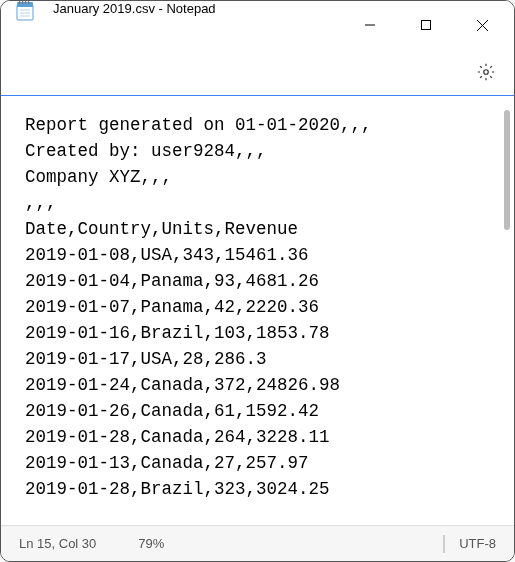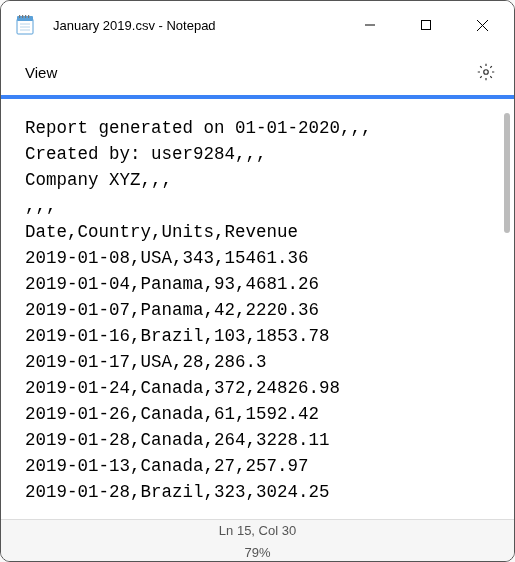--- a/index.html
+++ b/index.html
@@ -10,21 +10,20 @@
     background: #f9f9f9;
     overflow: hidden;
     border: 1px solid #555;
     border-radius: 10px;
     display: flex;
     flex-direction: column;
   }
   .titlebar {
     height: 48px;
     display: flex;
-    align-items: center;
     padding: 0 4px 0 14px;
     background: #fff;
   }
   .titlebar .icon {
     width: 20px; height: 20px;
     margin-right: 18px;
     display: flex; align-items: center; justify-content: center;
   }
   .title-text {
     font-size: 13px;
@@ -60,49 +59,48 @@
   .menu-spacer { flex: 1; }
   .settings-btn {
     width: 40px; height: 40px;
     display: flex; align-items: center; justify-content: center;
   }
   .editor-wrap {
     flex: 1;
     background: #fff;
     position: relative;
     overflow: hidden;
-    border-top: 4px solid #3b82f6;
+    border-top: 1px solid #3b82f6;
   }
   .editor {
     font-family: Consolas, "Courier New", monospace;
     font-size: 17.5px;
     line-height: 26px;
     white-space: pre;
     padding: 16px 0 0 24px;
     color: #000;
     height: 100%;
     overflow: hidden;
   }
   .vscroll {
     position: absolute;
     top: 14px; right: 4px;
     width: 6px; height: 120px;
     background: #bcbcbc;
     border-radius: 3px;
   }
   .statusbar {
-    height: 42px;
+    height: 36px;
     border-top: 1px solid #ddd;
     display: flex;
     align-items: center;
     font-size: 13px;
     color: #555;
     background: #f6f6f6;
     padding: 0 4px;
-    flex-direction: column;
   }
   .status-cell {
     padding: 0 14px;
     height: 22px;
     line-height: 22px;
   }
   .sep {
     width: 1px; height: 18px; background: #ccc;
   }
   .status-spacer-1 { width: 14px; }
@@ -140,21 +138,20 @@
     <div class="win-btn">
       <svg width="13" height="13">
           <line x1="1" y1="1" x2="12" y2="12" stroke="#000" stroke-width="1"></line>
           <line x1="12" y1="1" x2="1" y2="12" stroke="#000" stroke-width="1"></line>
         </svg>
     </div>
   </div>
 </div>
 
 <div class="menubar">
-  <div class="menu-item">View</div>
   <div class="menu-spacer"></div>
   <div class="settings-btn">
     <svg width="18" height="18" viewBox="0 0 24 24" fill="none" stroke="#333" stroke-width="1.6">
       <circle cx="12" cy="12" r="3"></circle>
       <path d="M12 1v3M12 20v3M4.2 4.2l2.1 2.1M17.7 17.7l2.1 2.1M1 12h3M20 12h3M4.2 19.8l2.1-2.1M17.7 6.3l2.1-2.1"></path>
     </svg>
   </div>
 </div>
 
 <div class="editor-wrap">

